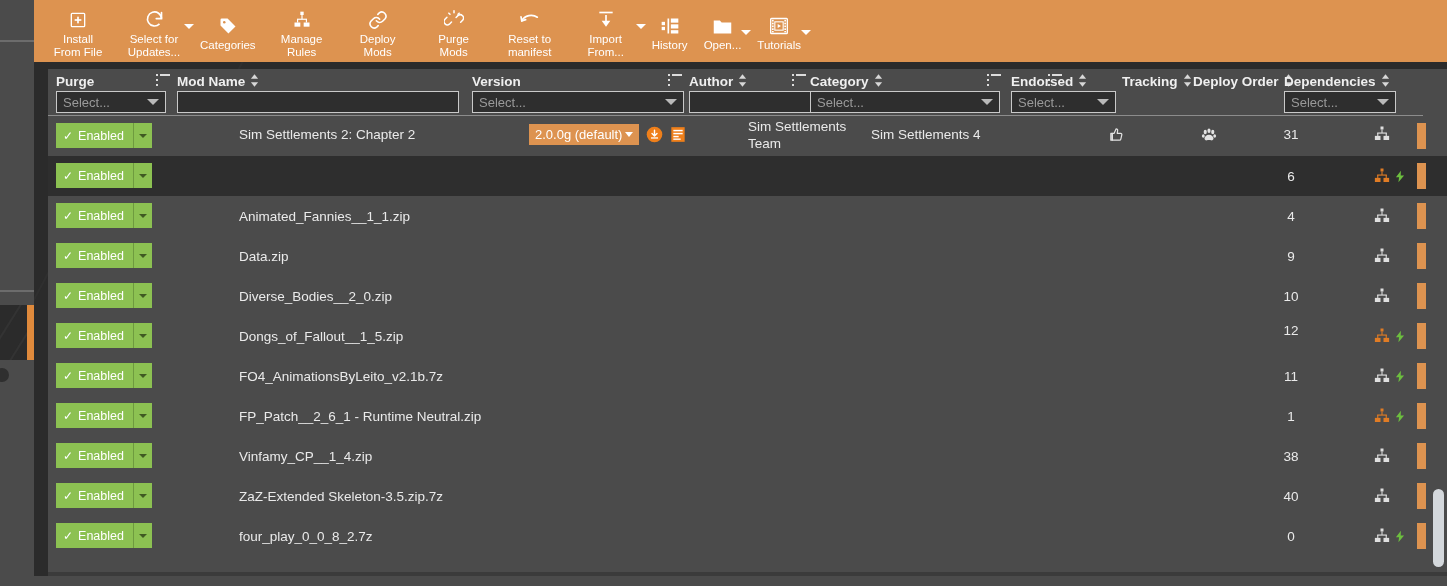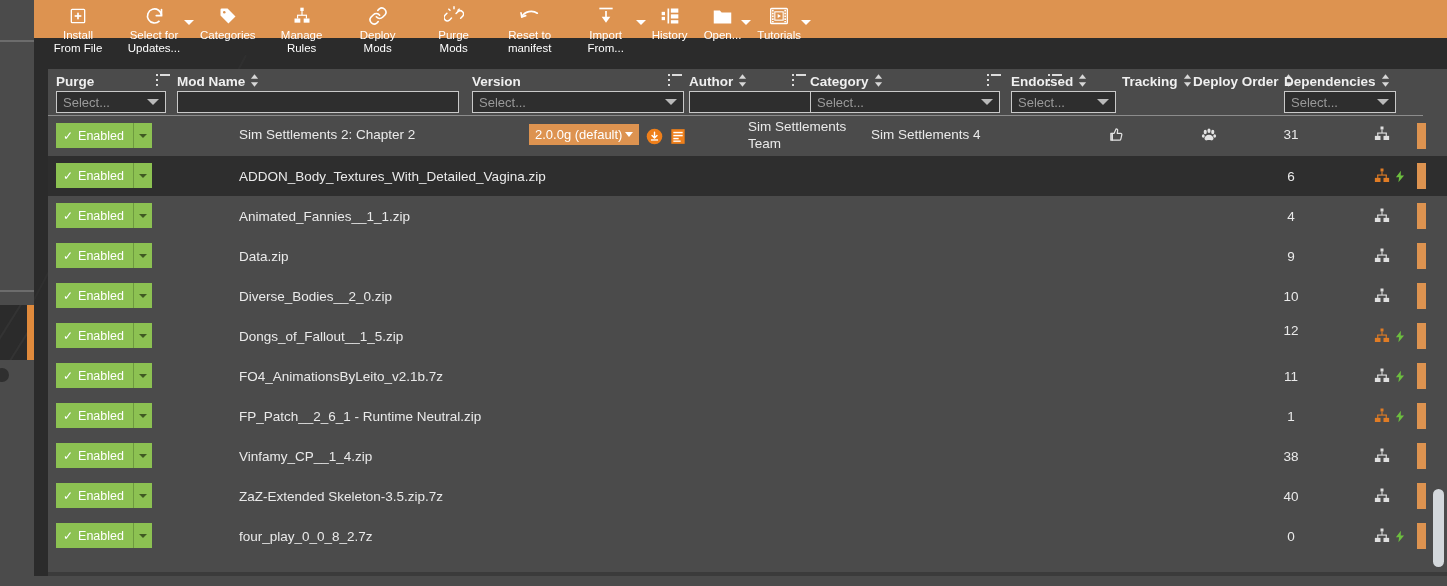--- a/index.html
+++ b/index.html
@@ -20,22 +20,22 @@
   .ls-dot { position:absolute; width:14px; height:14px; border-radius:50%; background:#2f2f2f; }
 
   
   .window { position:absolute; left:34px; top:0; width:1413px; height:586px;
             background:#2b2b2b; overflow:hidden; }
   .window .bgslash { position:absolute; width:2px; height:260px; background:#313131;
                      transform:rotate(28deg); opacity:.8; }
   .window .bgdot { position:absolute; width:3px; height:3px; border-radius:50%; background:#363636; }
 
   
-  .toolbar { position:absolute; left:0; top:0; width:1413px; height:38px;
-             background:#dd9350; display:flex; align-items:flex-start; padding-left:6px; }
+  .toolbar { position:absolute; left:0; top:0; width:1413px; height:62px;
+             background:#dd9350; display:flex; align-items:center; padding-left:6px; }
   .tb-item { position:relative; display:flex; flex-direction:column; align-items:center;
              justify-content:flex-start; padding:5px 8px 0; min-width:52px; cursor:default; }
   .tb-ico { height:22px; display:flex; align-items:center; justify-content:center;
             color:#fff; margin-bottom:2px; }
   .tb-ico svg { display:block; }
   .tb-lbl { color:#fff; font-size:11.5px; line-height:13px; text-align:center;
             max-width:60px; word-wrap:break-word; }
   .tb-caret { position:absolute; right:-2px; top:20px; width:0; height:0;
               border-left:5px solid transparent; border-right:5px solid transparent;
               border-top:5px solid #fff; }
@@ -72,21 +72,21 @@
   .c-status { position:absolute; left:8px; top:7px; display:flex; height:25px; }
   .btn-en { background:#8cc152; color:#fff; font-size:12.5px; display:flex;
             align-items:center; padding:0 9px 0 7px; gap:5px; }
   .btn-en .chk { font-size:12px; }
   .btn-en-split { background:#8cc152; width:19px; display:flex; align-items:center;
                   justify-content:center; border-left:1px solid #6e9b3f; }
   .btn-en-split .ar { width:0;height:0;border-left:4px solid transparent;
                       border-right:4px solid transparent; border-top:4px solid #3f5a22; }
 
   .c-name { position:absolute; left:191px; color:#eaeaea; font-size:13.5px; white-space:nowrap; }
-  .c-ver  { position:absolute; left:481px; display:flex; align-items:flex-end; gap:6px; }
+  .c-ver  { position:absolute; left:481px; display:flex; align-items:center; gap:6px; }
   .vbtn { background:#dd9350; color:#fff; font-size:13px; padding:3px 6px; display:flex;
           align-items:center; gap:3px; }
   .vbtn .ar { width:0;height:0;border-left:4px solid transparent;border-right:4px solid transparent;
               border-top:5px solid #fff; }
   .vico { width:18px; height:18px; display:flex; align-items:center; justify-content:center; }
   .c-auth { position:absolute; left:700px; width:110px; color:#eaeaea; font-size:13.5px; line-height:17px; }
   .c-cat  { position:absolute; left:823px; color:#eaeaea; font-size:13.5px; white-space:nowrap; }
   .c-end  { position:absolute; left:1060px; }
   .c-trk  { position:absolute; left:1152px; }
   .c-dep  { position:absolute; left:1200px; width:86px; text-align:center;
@@ -460,21 +460,20 @@
           <div class="row alt" style="top: 40px; height: 40px;">
             <div class="c-status">
               <div class="btn-en">
                 <span class="chk">✓</span>
                 <span>Enabled</span>
               </div>
               <div class="btn-en-split">
                 <span class="ar"></span>
               </div>
             </div>
-            <div class="c-name" style="top:13px">ADDON_Body_Textures_With_Detailed_Vagina.zip</div>
             <div class="c-dep" style="top:13px">6</div>
             <div class="c-deps" style="top:11px">
               <span><svg width="18" height="18" viewBox="0 0 24 24" fill="#e07c25">
                   <rect x="10" y="2" width="4" height="4"></rect>
                   <rect x="2.5" y="14.5" width="7.5" height="5.5"></rect>
                   <rect x="14" y="14.5" width="7.5" height="5.5"></rect>
                   <rect x="11.3" y="6" width="1.4" height="4.6"></rect>
                   <rect x="5.6" y="10" width="12.8" height="1.5"></rect>
                   <rect x="5.6" y="10.6" width="1.5" height="4"></rect>
                   <rect x="16.9" y="10.6" width="1.5" height="4"></rect>

